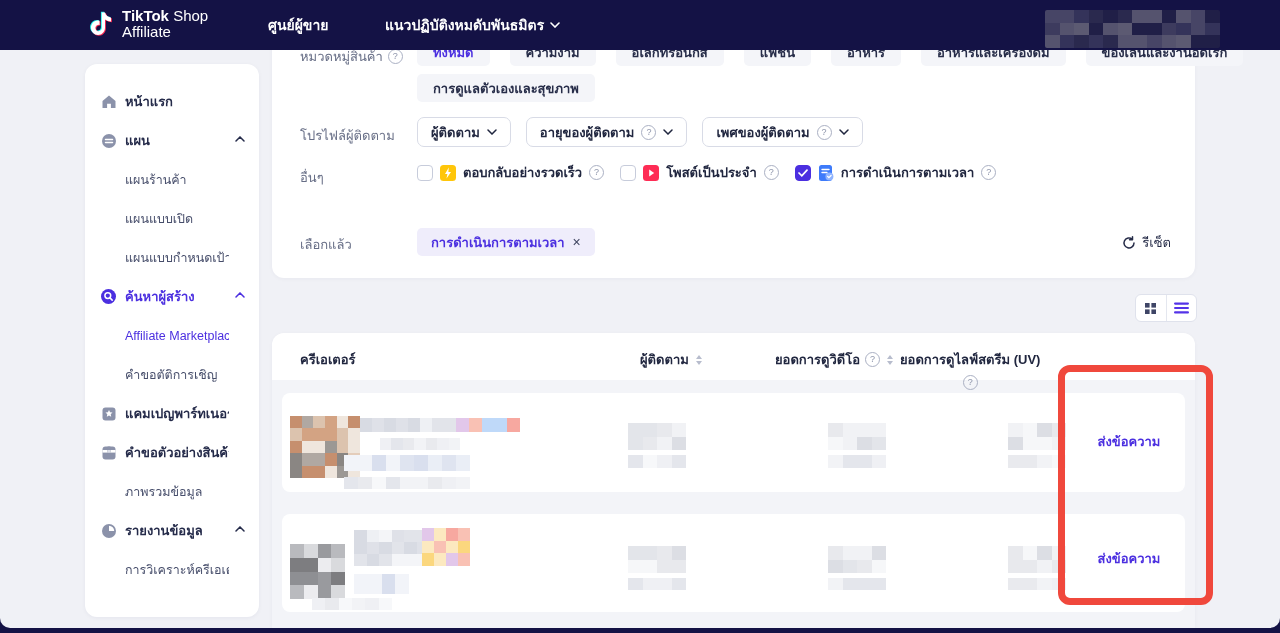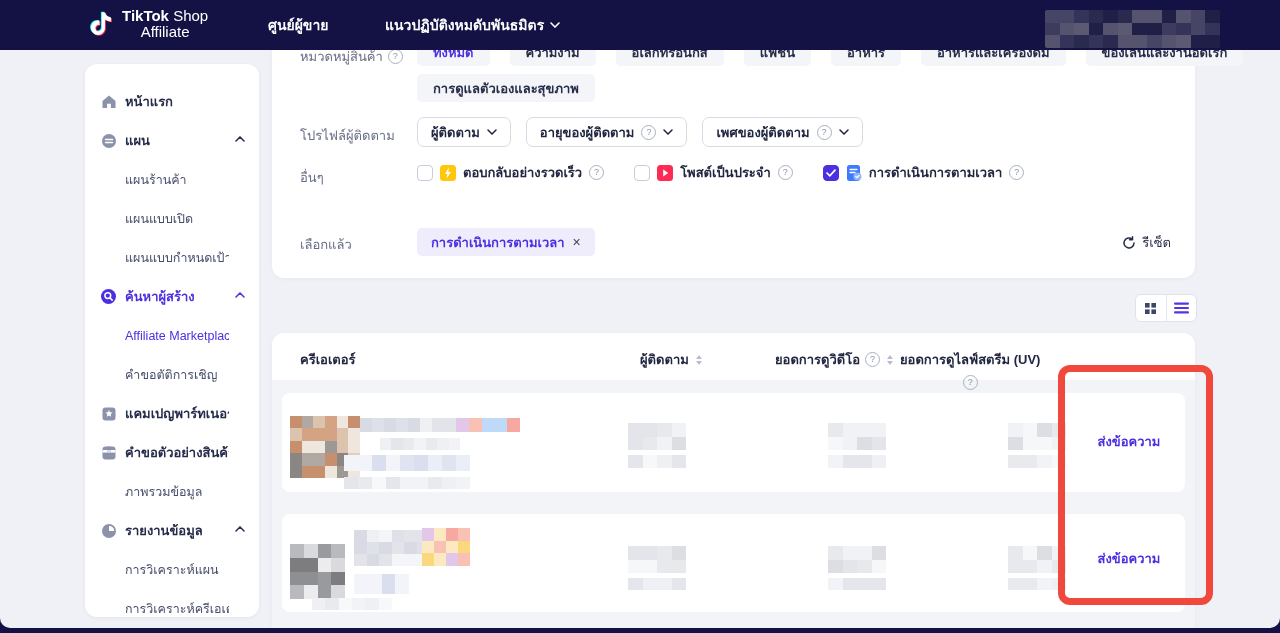--- a/index.html
+++ b/index.html
@@ -6,21 +6,21 @@
   body{
     width:1280px;height:633px;position:relative;overflow:hidden;
     background:#141245;
     font-family:"Liberation Sans",sans-serif;
     -webkit-font-smoothing:antialiased;
   }
   
   .nav{position:absolute;top:0;left:0;width:1280px;height:50px;background:#141245;z-index:60;}
   .nav-inner{position:relative;width:100%;height:100%;color:#fff;}
   .logo{position:absolute;left:90px;top:8px;display:flex;align-items:center;gap:8px;}
-  .logo-text{line-height:16px;font-size:15px;color:#fff;text-align:center;}
+  .logo-text{line-height:16px;font-size:15px;color:#fff;}
   .logo-text b{font-weight:700;}
   .nav-link{position:absolute;top:0;height:50px;display:flex;align-items:center;gap:6px;
     color:#fff;font-size:14px;font-weight:600;cursor:pointer;}
   .nav-link.l1{left:268px;}
   .nav-link.l2{left:385px;}
   .nav-right{position:absolute;right:60px;top:0;height:50px;display:flex;align-items:center;gap:26px;}
   .nav-icon{width:20px;height:20px;display:inline-flex;align-items:center;justify-content:center;}
   .lang{display:flex;align-items:center;gap:6px;font-size:14px;font-weight:600;color:#fff;}
   .nav-blur{position:absolute;left:1045px;top:10px;width:175px;height:38px;overflow:hidden;border-radius:2px;}
 
@@ -43,21 +43,21 @@
     border-radius:12px;box-shadow:0 1px 4px rgba(20,18,69,.04);}
   .f-label{position:absolute;left:28px;font-size:13px;color:#676e86;display:flex;align-items:center;gap:5px;}
   .chiprow{position:absolute;left:145px;top:8px;display:flex;gap:20px;}
   .chip{height:28px;display:inline-flex;align-items:center;padding:0 16px;background:#f4f5f9;
     border-radius:5px;font-size:13px;font-weight:600;color:#272d49;white-space:nowrap;cursor:pointer;}
   .chip.sel{color:#4b2fe0;}
   .chip.wrapped{position:absolute;left:145px;top:44px;}
   .dropbtn{height:30px;display:inline-flex;align-items:center;gap:7px;padding:0 13px;
     border:1px solid #d8dbe6;border-radius:7px;background:#fff;font-size:13px;font-weight:700;color:#20263f;cursor:pointer;white-space:nowrap;}
   .droprow{position:absolute;left:145px;top:87px;display:flex;gap:15px;}
-  .checksrow{position:absolute;left:145px;top:132px;display:flex;gap:30px;align-items:center;}
+  .checksrow{position:absolute;left:145px;top:132px;display:flex;gap:16px;align-items:center;}
   .checkopt{display:flex;align-items:center;gap:7px;cursor:pointer;}
   .cbox{width:16px;height:16px;border:1.5px solid #c7ccdb;border-radius:4px;background:#fff;box-sizing:border-box;}
   .cbox.on{background:#4b2fe0;border-color:#4b2fe0;display:flex;align-items:center;justify-content:center;}
   .checkopt .txt{font-size:13px;font-weight:700;color:#20263f;white-space:nowrap;}
   .helpq{width:13px;height:13px;border:1px solid #aab0c3;border-radius:50%;color:#8d94aa;
     font-size:9px;line-height:12px;text-align:center;display:inline-block;font-weight:400;}
   .selchip{position:absolute;left:145px;top:198px;height:28px;display:inline-flex;align-items:center;gap:8px;
     padding:0 14px;background:#efedfb;border-radius:5px;font-size:13px;font-weight:700;color:#4b2fe0;}
   .selchip .x{color:#3f4560;font-weight:400;font-size:14px;cursor:pointer;}
   .resetbtn{position:absolute;right:24px;top:202px;display:flex;align-items:center;gap:6px;
@@ -283,23 +283,20 @@
             <circle cx="8" cy="8" r="7" fill="#8b92aa"></circle>
             <path d="M8 8V2.8A5.2 5.2 0 0 1 13.2 8z" fill="#fff"></path>
           </svg>
       </span>
       <span class="lbl">รายงานข้อมูล</span>
       <span class="chev">
         <svg width="10" height="6" viewBox="0 0 10 6">
             <path d="M1 5l4-4 4 4" stroke="#252b4a" stroke-width="1.5" fill="none" stroke-linecap="round"></path>
           </svg>
       </span>
-    </div>
-    <div class="side-item sub">
-      <span class="lbl">การวิเคราะห์แผน</span>
     </div>
     <div class="side-item sub">
       <span class="lbl">การวิเคราะห์ครีเอเตอร์</span>
     </div>
   </nav>
 
   <section class="filter-card">
 
     <div class="f-label" style="top:16px;">
       <span>หมวดหมู่สินค้า</span>

